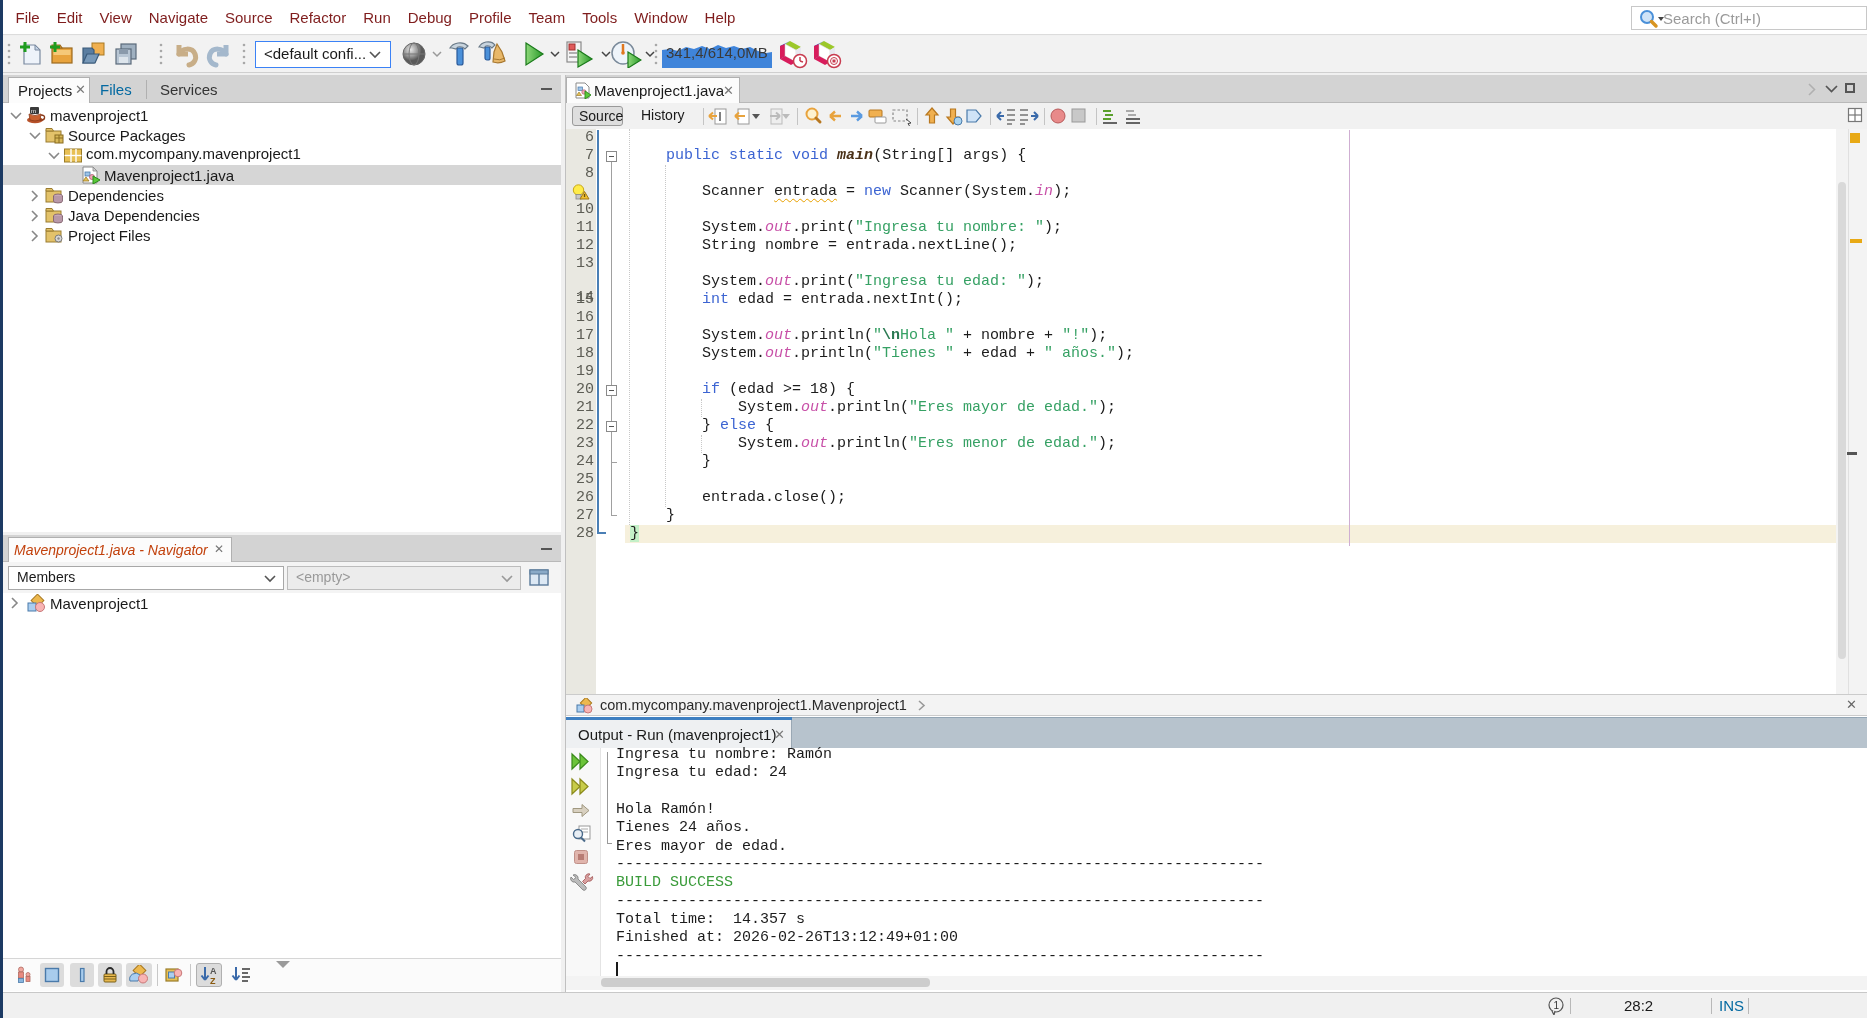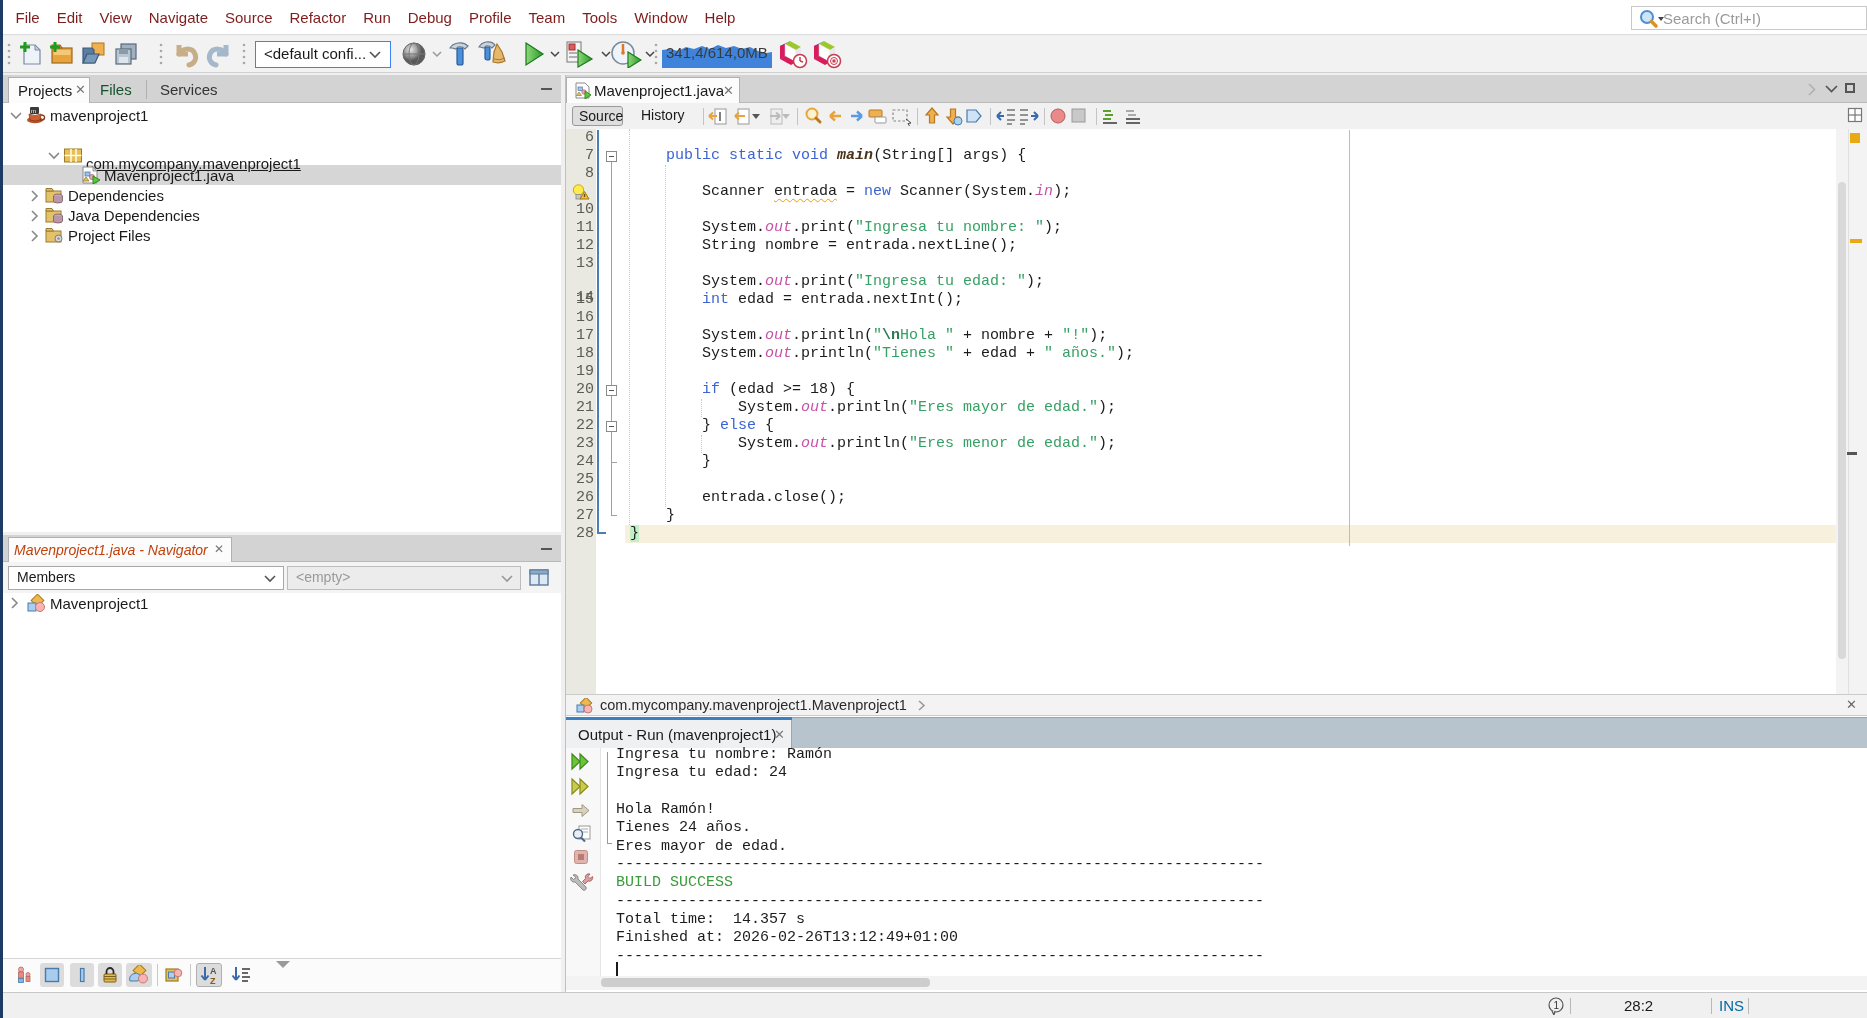--- a/index.html
+++ b/index.html
@@ -219,51 +219,64 @@
     <circle cx="22" cy="21" r="3.5" fill="none" stroke="#c83c50" stroke-width="1"></circle>
     <rect x="20.5" y="19.5" width="3" height="3" fill="#c83c50"></rect>
   </svg>
 </div>
 <div class="abs" id="projpanel">
   <div class="abs tabrow" style="left:0;top:0;width:561px;height:28px;">
     <div class="abs tab-active" style="left:8px;top:2px;width:82px;height:26px;">
       <span class="abs" style="left:9px;top:4px;font-size:15px;color:#1a1a1a;">Projects</span>
       <span class="abs" style="left:66px;top:4px;font-size:13px;color:#777;">✕</span>
     </div>
-    <span class="abs" style="left:100px;top:6px;font-size:15px;color:#14532d;">Files</span>
+    <span class="abs" style="left:100px;top:6px;font-size:15px;color:#0369a1;">Files</span>
     <div class="abs" style="left:146px;top:5px;width:1px;height:19px;background:#b0b0b0;"></div>
     <span class="abs" style="left:160px;top:6px;font-size:15px;color:#333;">Services</span>
     <div class="abs" style="left:541px;top:13px;width:11px;height:2px;background:#555;"></div>
   </div>
 
   <div class="abs" style="left:0;top:90px;width:561px;height:20px;background:#d6d6d6;"></div>
   <div class="treerow" style="left:0;top:30px;width:561px;">
     <svg class="abs" style="left:10px;top:7px" width="12" height="8">
         <path d="M1 1 l5 5 l5 -5" fill="none" stroke="#888" stroke-width="1.6"></path>
       </svg>
     <svg class="abs" style="left:26px;top:1px" width="20" height="18" viewBox="0 0 20 18">
       <ellipse cx="9" cy="14" rx="8" ry="3.2" fill="#b8522a"></ellipse>
       <path d="M3 8 q6 3 12 0 l-1 6 q-5 2 -10 0 z" fill="#c8602f" stroke="#8a3a1a" stroke-width=".8"></path>
       <path d="M15 9 q4 0 3.5 3 q-.5 2.5 -4.5 2" fill="none" stroke="#8a3a1a" stroke-width="1.4"></path>
       <rect x="4" y="1" width="9" height="7" rx="1" fill="#3a3a3a"></rect>
       <text x="5" y="7" font-size="6" fill="#fff" font-family="Liberation Sans">m</text>
     </svg>
     <span class="abs" style="left:50px;top:2px;">mavenproject1</span>
   </div>
+  <div class="treerow" style="left:0;top:50px;width:561px;">
+    <svg class="abs" style="left:29px;top:7px" width="12" height="8">
+        <path d="M1 1 l5 5 l5 -5" fill="none" stroke="#888" stroke-width="1.6"></path>
+      </svg>
+    <svg class="abs" style="left:45px;top:2px" width="20" height="17" viewBox="0 0 20 17">
+      <rect x="1" y="4" width="15" height="11" fill="#e3c26a" stroke="#9a7c30" stroke-width="1"></rect>
+      <path d="M1 4 v-2.5 h6 l1.5 2.5 z" fill="#e3c26a" stroke="#9a7c30" stroke-width="1"></path>
+      <rect x="10" y="8" width="8" height="8" fill="#d8b858" stroke="#8a6c20" stroke-width="1"></rect>
+      <line x1="10" y1="11" x2="18" y2="11" stroke="#8a6c20" stroke-width="1"></line>
+      <line x1="14" y1="8" x2="14" y2="16" stroke="#8a6c20" stroke-width="1"></line>
+    </svg>
+    <span class="abs" style="left:68px;top:2px;">Source Packages</span>
+  </div>
   <div class="treerow" style="left:0;top:70px;width:561px;">
     <svg class="abs" style="left:48px;top:7px" width="12" height="8">
         <path d="M1 1 l5 5 l5 -5" fill="none" stroke="#888" stroke-width="1.6"></path>
       </svg>
     <svg class="abs" style="left:63px;top:2px" width="20" height="17" viewBox="0 0 20 17">
       <rect x="1.5" y="2" width="17" height="13" fill="#e8c054" stroke="#9a7c28" stroke-width="1"></rect>
       <line x1="1.5" y1="8.5" x2="18.5" y2="8.5" stroke="#fff" stroke-width="1.4"></line>
       <line x1="8" y1="2" x2="8" y2="15" stroke="#fff" stroke-width="1.4"></line>
       <line x1="13" y1="2" x2="13" y2="15" stroke="#fff" stroke-width="1.4"></line>
     </svg>
-    <span class="abs" style="left:86px;top:10px;text-decoration:underline;">com.mycompany.mavenproject1</span>
+    <span class="abs" style="left:86px;top:0;">com.mycompany.mavenproject1</span>
   </div>
   <div class="treerow" style="left:0;top:90px;width:561px;">
     <svg class="abs" style="left:81px;top:1px" width="20" height="18" viewBox="0 0 20 18">
       <path d="M2 1 h10 l4 4 v12 h-14 z" fill="#fff" stroke="#8a8a8a" stroke-width="1"></path>
       <path d="M12 1 l4 4 h-4 z" fill="#d0d0d0" stroke="#8a8a8a" stroke-width=".8"></path>
       <rect x="4" y="6" width="5" height="4" fill="#9ec4e8" stroke="#4a7aaa" stroke-width=".8"></rect>
       <circle cx="11" cy="11" r="2.5" fill="#f0a8b8" stroke="#b05a70" stroke-width=".8"></circle>
       <path d="M5 11 l3 4 h-6 z" fill="#e8c054" stroke="#9a7c28" stroke-width=".8"></path>
       <path d="M12 10 L19 14 L12 18 Z" fill="#5ac83a" stroke="#2a8a1a" stroke-width="1"></path>
     </svg>

